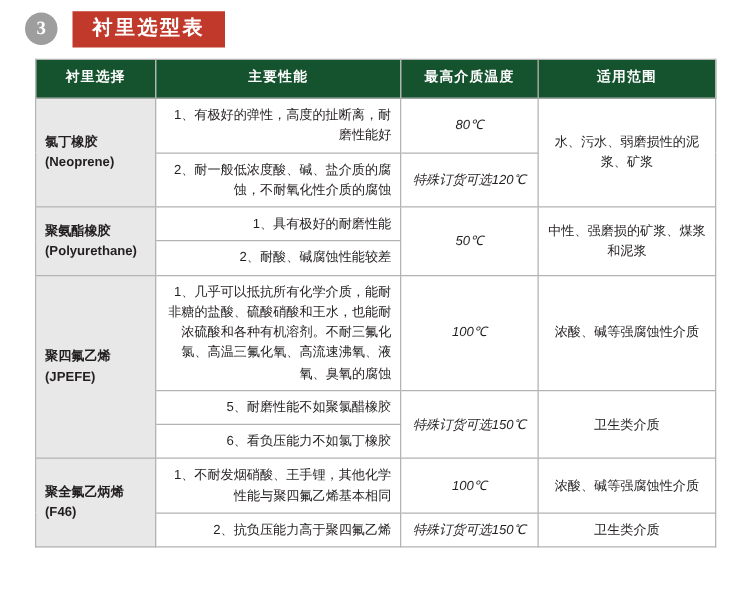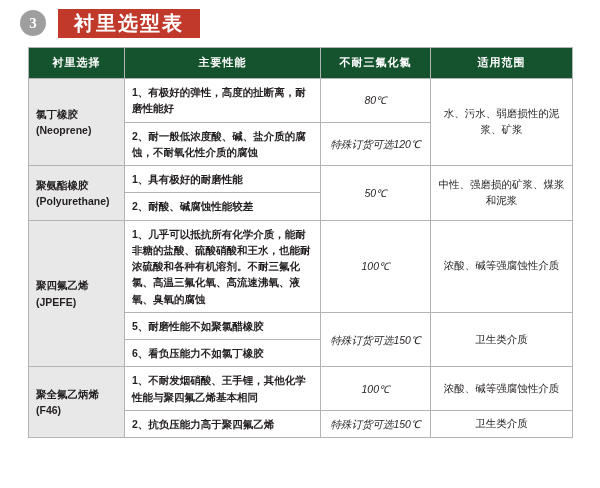--- a/index.html
+++ b/index.html
@@ -40,21 +40,21 @@
     font-weight: bold;
     display: flex;
     align-items: center;
     justify-content: center;
     font-family: "Liberation Serif", serif;
   }
   .title-bar {
     margin-left: 12px;
     background: #c0392b;
     color: #ffffff;
-    font-size: 20px;
+    font-size: 16px;
     font-weight: bold;
     letter-spacing: 2px;
     padding: 4px 16px 5px 16px;
     line-height: 20px;
   }
 
   
   .table-wrap {
     position: absolute;
     left: 28px;
@@ -89,35 +89,33 @@
   col.c4 { width: 142px; }
 
   td.lining {
     background: #e8e8e8;
     text-align: left;
     font-weight: bold;
     font-size: 11px;
     line-height: 1.5;
   }
   td.perf {
-    text-align: left;
-    font-size: 10.5px;
-    font-weight: bold;
+    text-align: right;
+    font-size: 10.5px;
   }
   td.temp {
     text-align: center;
     font-size: 10.5px;
     line-height: 1.5;
     font-style: italic;
   }
   td.scope {
     text-align: center;
     font-size: 10.5px;
     line-height: 1.6;
-    font-family: Liberation Mono, monospace;
   }
   .en { display: block; }
 </style>
 </head>
 <body>
 
 <div class="page">
 
   <div class="header">
     <div class="badge">3</div>
@@ -129,21 +127,21 @@
       <colgroup>
         <col class="c1">
           <col class="c2">
           <col class="c3">
           <col class="c4">
       </colgroup>
       <thead>
         <tr>
           <th>衬里选择</th>
           <th>主要性能</th>
-          <th>不耐三氟化氯</th>
+          <th>最高介质温度</th>
           <th>适用范围</th>
         </tr>
       </thead>
       <tbody>
 
         <tr>
           <td class="lining" rowspan="2">
             <span>氯丁橡胶</span>
             <span class="en">(Neoprene)</span>
           </td>

